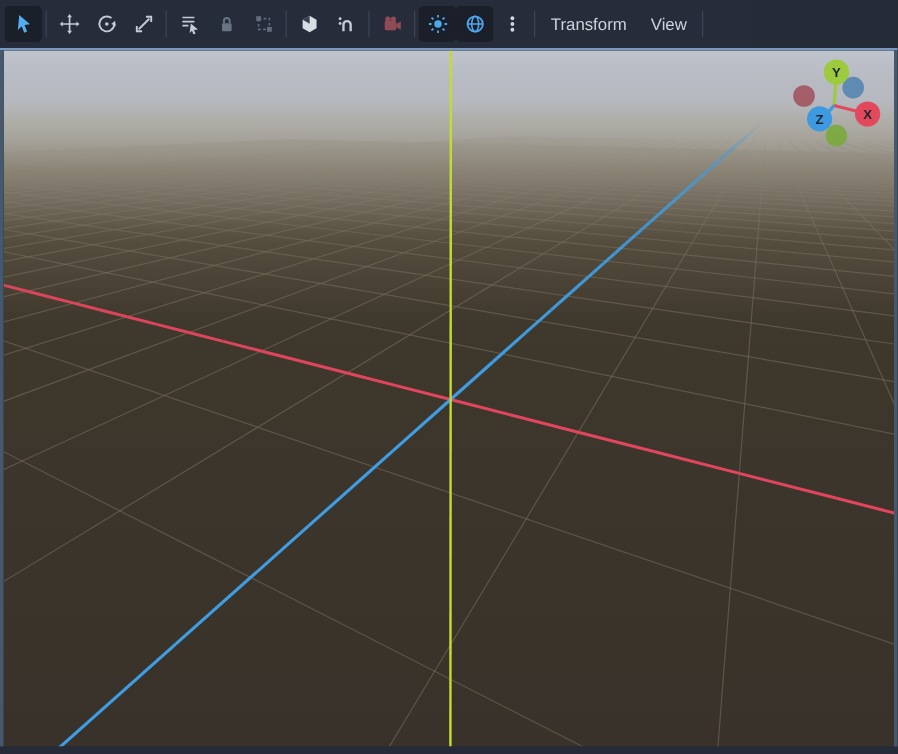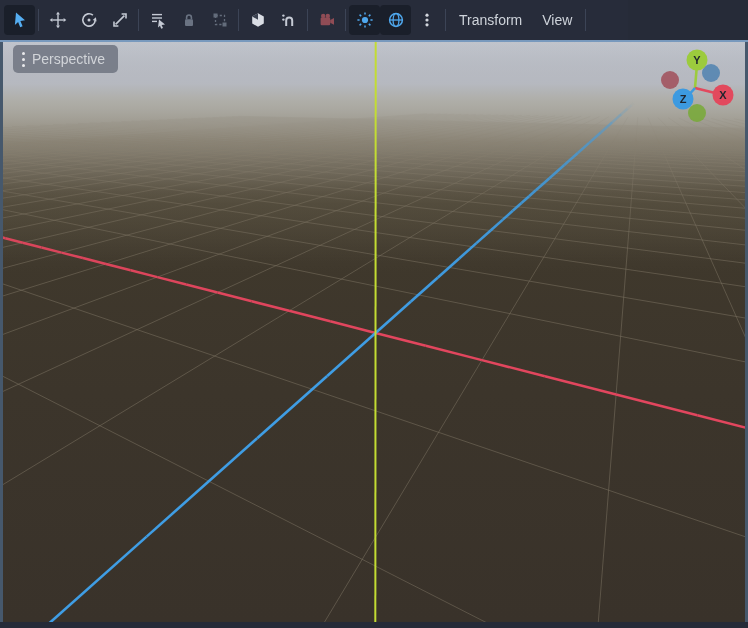--- a/index.html
+++ b/index.html
@@ -317,28 +317,20 @@
         <line x1="574.8066103599788" y1="110.92346817156252" x2="586.1194227007126" y2="100.85669503909787" stroke="#3f9de4" stroke-width="2.6" stroke-opacity="0.6853064626769858"></line>
         <line x1="586.1194227007126" y1="100.85669503909787" x2="597.5284722093286" y2="90.70428469222506" stroke="#3f9de4" stroke-width="2.6" stroke-opacity="0.604214114294718"></line>
         <line x1="597.5284722093286" y1="90.70428469222506" x2="609.1125492199124" y2="80.39612508502867" stroke="#3f9de4" stroke-width="2.6" stroke-opacity="0.4835313386275104"></line>
         <line x1="609.1125492199124" y1="80.39612508502867" x2="618.1450241606167" y2="72.35852370757618" stroke="#3f9de4" stroke-width="2.6" stroke-opacity="0.32819768630519663"></line>
         <line x1="618.1450241606167" y1="72.35852370757618" x2="624.4402056731585" y2="66.75671911595731" stroke="#3f9de4" stroke-width="2.6" stroke-opacity="0.17485002893291304"></line>
         <line x1="624.4402056731585" y1="66.75671911595731" x2="628.4921984008818" y2="63.15102936385986" stroke="#3f9de4" stroke-width="2.6" stroke-opacity="0.06636558533550833"></line>
         <line x1="628.4921984008818" y1="63.15102936385986" x2="630.7128374970539" y2="61.17498049847262" stroke="#3f9de4" stroke-width="2.6" stroke-opacity="0.018836634719867098"></line>
         <line x1="372.2822554305559" y1="653.8784801444172" x2="372.8367450435384" y2="-200.93363529842145" stroke="#c3dc33" stroke-width="2" stroke-opacity="1"></line>
       </svg>
 
-    <div class="viewmode">
-      <span class="vdots">
-          <i></i>
-          <i></i>
-          <i></i>
-        </span>
-      <span>Perspective</span>
-    </div>
 
     <svg class="gizmo" viewBox="0 0 90 80">
       <g stroke-width="2.6">
         <line x1="43" y1="42" x2="45" y2="18" stroke="#9ccb3d"></line>
         <line x1="43" y1="42" x2="67" y2="48" stroke="#e2495d"></line>
         <line x1="43" y1="42" x2="35" y2="51" stroke="#3d9ae0"></line>
       </g>
       <circle cx="18" cy="34" r="9" fill="#a04a55" opacity="0.82"></circle>
       <circle cx="59" cy="27" r="9" fill="#4c80b0" opacity="0.82"></circle>
       <circle cx="45" cy="67" r="9" fill="#79aa39" opacity="0.88"></circle>

